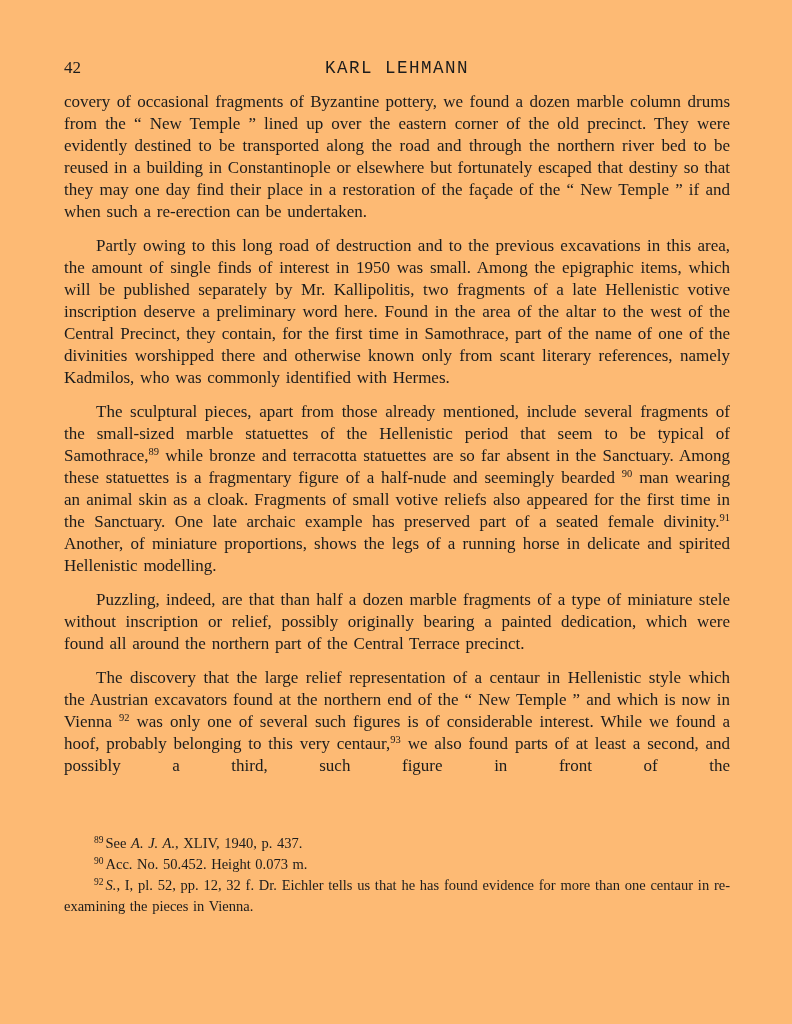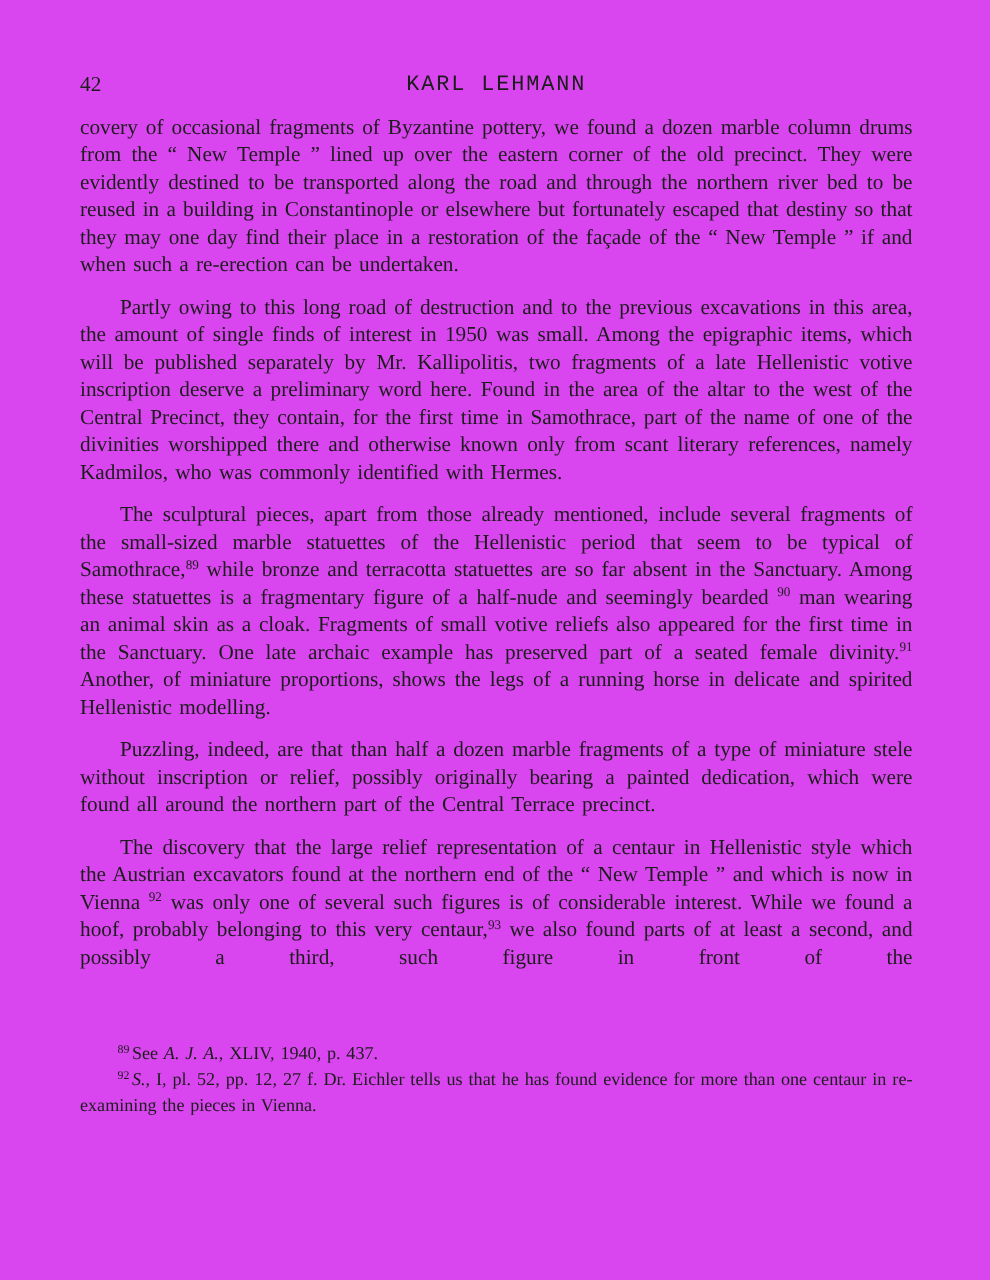--- a/index.html
+++ b/index.html
@@ -4,21 +4,21 @@
 <style>
   html, body {
     margin: 0;
     padding: 0;
     background: #ffffff;
   }
   .page {
     position: relative;
     width: 792px;
     height: 1024px;
-    background: #d946ef;
+    background: #fdba74;
     color: #1c1c1c;
     font-family: "Liberation Serif", "DejaVu Serif", serif;
     overflow: hidden;
   }
   .header {
     position: absolute;
     top: 57px;
     left: 64px;
     width: 666px;
     height: 22px;
@@ -92,15 +92,16 @@
   <div class="content" id="paragraphs">
       <p class="para"><span>covery of occasional fragments of Byzantine pottery, we found a dozen marble column drums from the “ New Temple ” lined up over the eastern corner of the old precinct.  They were evidently destined to be transported along the road and through the northern river bed to be reused in a building in Constantinople or elsewhere but fortunately escaped that destiny so that they may one day find their place in a restoration of the façade of the “ New Temple ” if and when such a re-erection can be undertaken.</span></p>
       <p class="para indent"><span>Partly owing to this long road of destruction and to the previous excavations in this area, the amount of single finds of interest in 1950 was small.  Among the epigraphic items, which will be published separately by Mr. Kallipolitis, two fragments of a late Hellenistic votive inscription deserve a preliminary word here.  Found in the area of the altar to the west of the Central Precinct, they contain, for the first time in Samothrace, part of the name of one of the divinities worshipped there and otherwise known only from scant literary references, namely Kadmilos, who was commonly identified with Hermes.</span></p>
       <p class="para indent"><span>The sculptural pieces, apart from those already mentioned, include several fragments of the small-sized marble statuettes of the Hellenistic period that seem to be typical of Samothrace,</span><sup class="fn-ref">89</sup><span> while bronze and terracotta statuettes are so far absent in the Sanctuary.  Among these statuettes is a fragmentary figure of a half-nude and seemingly bearded </span><sup class="fn-ref">90</sup><span> man wearing an animal skin as a cloak.  Fragments of small votive reliefs also appeared for the first time in the Sanctuary.  One late archaic example has preserved part of a seated female divinity.</span><sup class="fn-ref">91</sup><span>  Another, of miniature proportions, shows the legs of a running horse in delicate and spirited Hellenistic modelling.</span></p>
       <p class="para indent"><span>Puzzling, indeed, are that than half a dozen marble fragments of a type of miniature stele without inscription or relief, possibly originally bearing a painted dedication, which were found all around the northern part of the Central Terrace precinct.</span></p>
       <p class="para indent continues"><span>The discovery that the large relief representation of a centaur in Hellenistic style which the Austrian excavators found at the northern end of the “ New Temple ” and which is now in Vienna </span><sup class="fn-ref">92</sup><span> was only one of several such figures is of considerable interest.  While we found a hoof, probably belonging to this very centaur,</span><sup class="fn-ref">93</sup><span> we also found parts of at least a second, and possibly a third, such figure in front of the</span></p>
     </div>
 
   <div class="footnotes" id="footnotes">
       <p class="footnote"><sup class="fn-num">89</sup><span>See </span><i>A. J. A.</i><span>, XLIV, 1940, p. 437.</span></p>
-      <p class="footnote"><sup class="fn-num">92</sup><i>S.</i><span>, I, pl. 52, pp. 12, 27 f.  Dr. Eichler tells us that he has found evidence for more than one centaur in re-examining the pieces in Vienna.</span></p>
+      <p class="footnote"><sup class="fn-num">90</sup><span>Acc. No. 50.452.  Height 0.073 m.</span></p>
+      <p class="footnote"><sup class="fn-num">92</sup><i>S.</i><span>, I, pl. 52, pp. 12, 32 f.  Dr. Eichler tells us that he has found evidence for more than one centaur in re-examining the pieces in Vienna.</span></p>
     </div>
 </div>
 
 </body></html>

